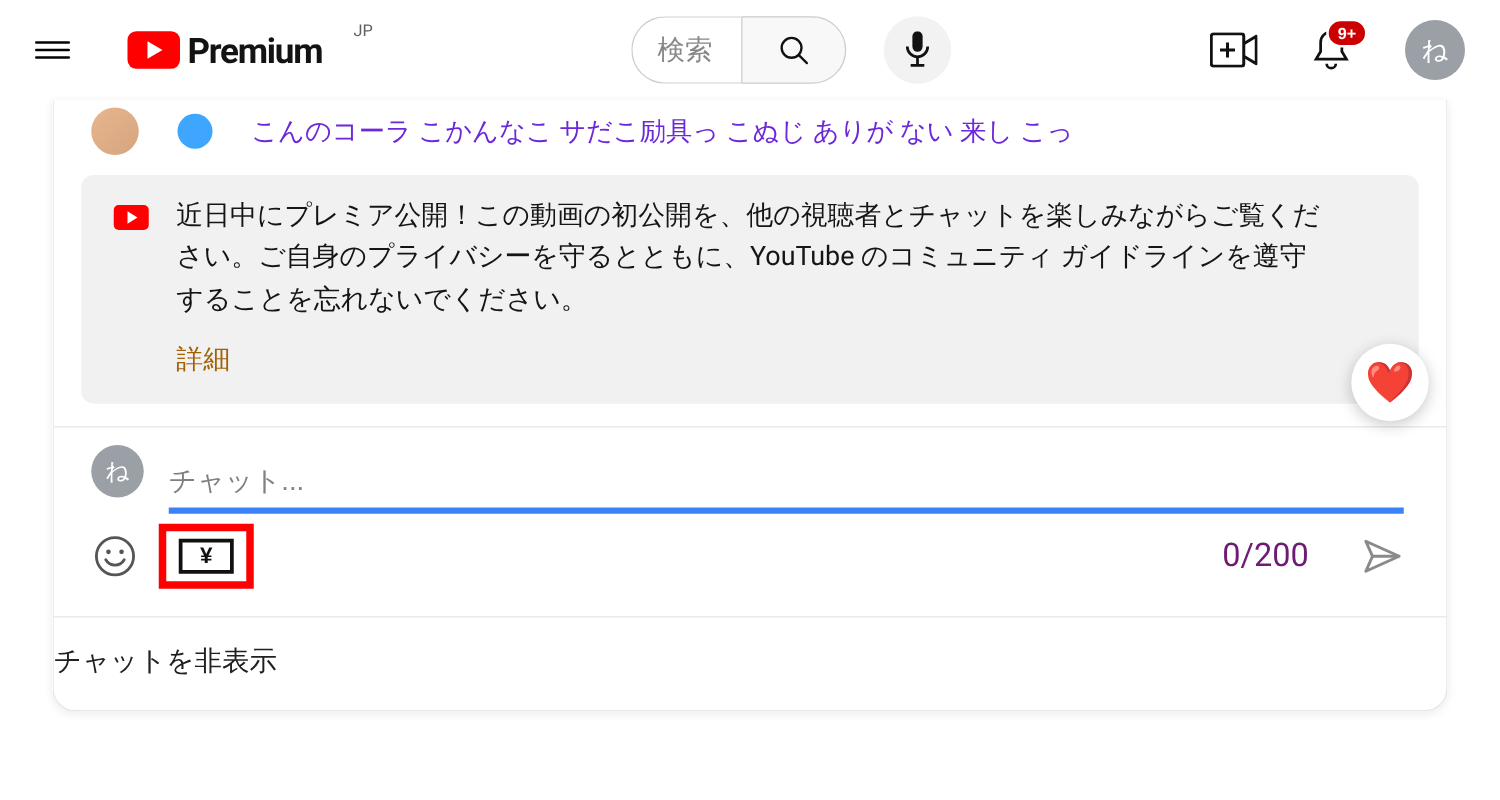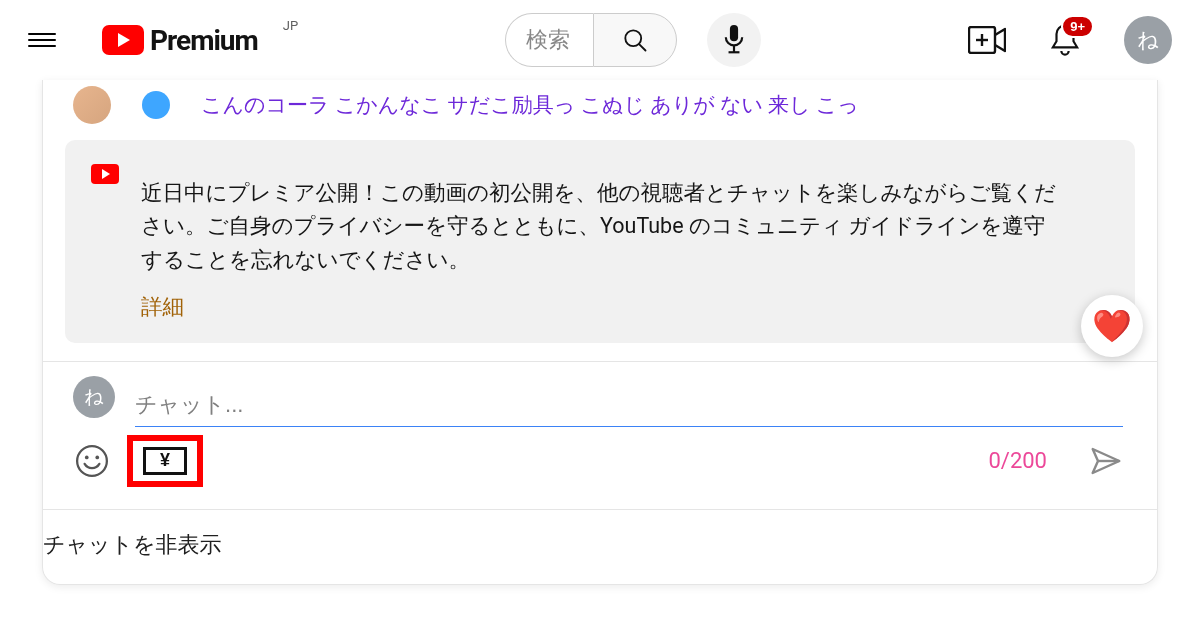--- a/index.html
+++ b/index.html
@@ -23,41 +23,41 @@
   .create-btn{position:relative}
   .bell-btn{position:relative}
   .badge{position:absolute;top:-8px;right:-14px;background:#cc0000;color:#fff;font-size:13px;font-weight:600;border-radius:14px;padding:2px 7px;border:2px solid #fff}
   .avatar{width:48px;height:48px;border-radius:50%;background:#9aa0a6;color:#fff;display:flex;align-items:center;justify-content:center;font-size:21px}
   
   .chat-panel{margin:0 42px;border:1px solid #e5e5e5;border-top:none;border-radius:0 0 18px 18px;box-shadow:0 2px 8px rgba(0,0,0,0.08);overflow:hidden}
   .peek-row{display:flex;align-items:center;gap:31px;padding:6px 30px 10px;font-size:21px;color:#6d28d9}
   .peek-avatar{width:38px;height:38px;border-radius:50%;background:linear-gradient(135deg,#e7b58e,#d6a57f)}
   .peek-text{white-space:nowrap;overflow:hidden}
   .peek-badge{width:28px;height:28px;border-radius:50%;background:#3ea6ff;display:inline-block;flex-shrink:0}
-  .notice{position:relative;margin:6px 22px 18px;background:#f1f1f1;border-radius:10px;padding:36px 68px 22px 76px}
+  .notice{position:relative;margin:6px 22px 18px;background:#f1f1f1;border-radius:10px;padding:16px 68px 22px 76px}
   .notice-icon{position:absolute;left:26px;top:24px;width:28px;height:20px;background:#ff0000;border-radius:4px;display:flex;align-items:center;justify-content:center}
   .notice-icon .tri{width:0;height:0;border-left:8px solid #fff;border-top:5px solid transparent;border-bottom:5px solid transparent;margin-left:1px}
   .notice-body{font-size:21.5px;line-height:1.55;color:#151515}
   .notice-link{color:#a16207;font-size:21.5px;margin-top:16px;display:inline-block;cursor:pointer}
   .heart-bubble{position:absolute;right:-8px;bottom:-14px;width:62px;height:62px;border-radius:50%;background:#fff;box-shadow:0 3px 12px rgba(0,0,0,0.22);display:flex;align-items:center;justify-content:center}
   .heart{font-size:32px;color:#ff3b5c}
   .divider{height:1px;background:#e5e5e5;margin:0}
   .input-area{padding:14px 34px 6px 30px}
   .input-top{display:flex;align-items:flex-start;gap:20px}
   .user-avatar{width:42px;height:42px;border-radius:50%;background:#9aa0a6;color:#fff;display:flex;align-items:center;justify-content:center;font-size:19px;flex-shrink:0}
   .input-col{flex:1}
   .user-name{font-size:21px;color:#888}
-  .chat-field{width:100%;border:none;border-bottom:1px solid #3b82f6;font-size:22px;color:#808080;padding:10px 0 8px;margin-top:6px;outline:none;background:transparent}
+  .chat-field{width:100%;border:none;border-bottom:5px solid #3b82f6;font-size:22px;color:#808080;padding:10px 0 8px;margin-top:6px;outline:none;background:transparent}
   .chat-field::placeholder{color:#808080}
   .input-bottom{display:flex;align-items:center;padding:8px 0 16px;gap:20px}
   .emoji-btn{width:38px;height:38px;display:flex;align-items:center;justify-content:center}
   .yen-box{border:6px solid #ff0000;padding:6px 10px;display:flex;align-items:center;justify-content:center;margin-left:-4px}
   .yen-inner{width:44px;height:28px;border:3px solid #111;display:flex;align-items:center;justify-content:center;font-size:18px;font-weight:700;color:#111}
   .spacer{flex:1}
-  .counter{font-size:22px;color:#ec4899;margin-right:22px}
+  .counter{font-size:26px;color:#701a75;margin-right:22px}
   .send-btn{width:34px;height:34px;display:flex;align-items:center;justify-content:center}
   .hide-chat{font-size:22px;color:#202020;padding:20px 0 24px;cursor:pointer}
   svg{display:block}
 </style>
 </head>
 <body>
 
 <div class="header">
   <button class="icon-btn">
     <div>

